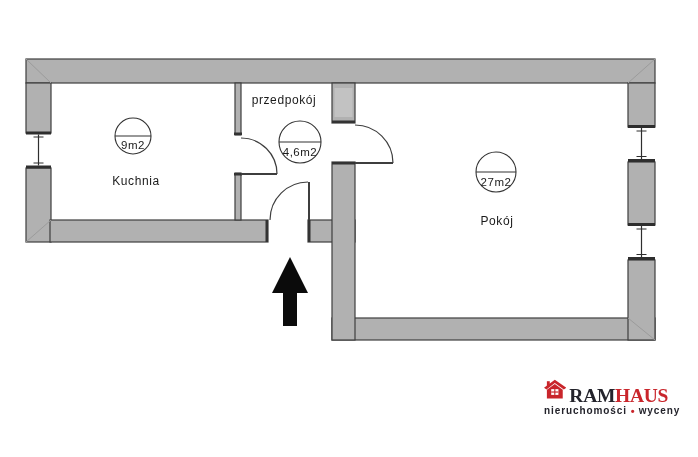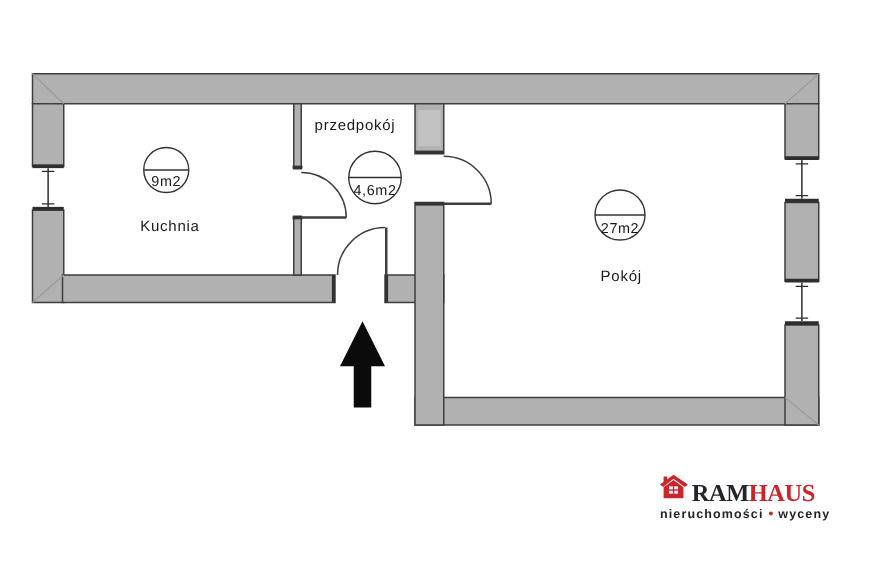--- a/index.html
+++ b/index.html
@@ -9,21 +9,21 @@
     background:#ffffff;
     overflow:hidden;
     font-family:"Liberation Sans", sans-serif;
   }
   .plan-svg{position:absolute;left:0;top:0;}
 
   
 
   .logo{
     position:absolute;
-    left:528px;top:376px;
+    left:544px;top:376px;
     width:124px;
     line-height:1;
   }
   .logo-top{
     display:flex;
     align-items:flex-end;
     gap:3px;
   }
   .brand{
     font-family:"Liberation Serif", serif;
@@ -31,21 +31,20 @@
     font-size:19.5px;
     letter-spacing:-0.3px;
     white-space:nowrap;
     transform:translateY(2px);
   }
   .brand .ram{color:#23232b;}
   .brand .haus{color:#c9252b;}
   .tagline{
     margin-top:3px;
     display:flex;
-    align-items:center;
     gap:4px;
     font-size:10px;
     font-weight:700;
     letter-spacing:0.9px;
     color:#23232b;
     white-space:nowrap;
   }
   .tagline .dot{color:#c9252b;font-size:11px;letter-spacing:0;}
 </style>
 </head>

